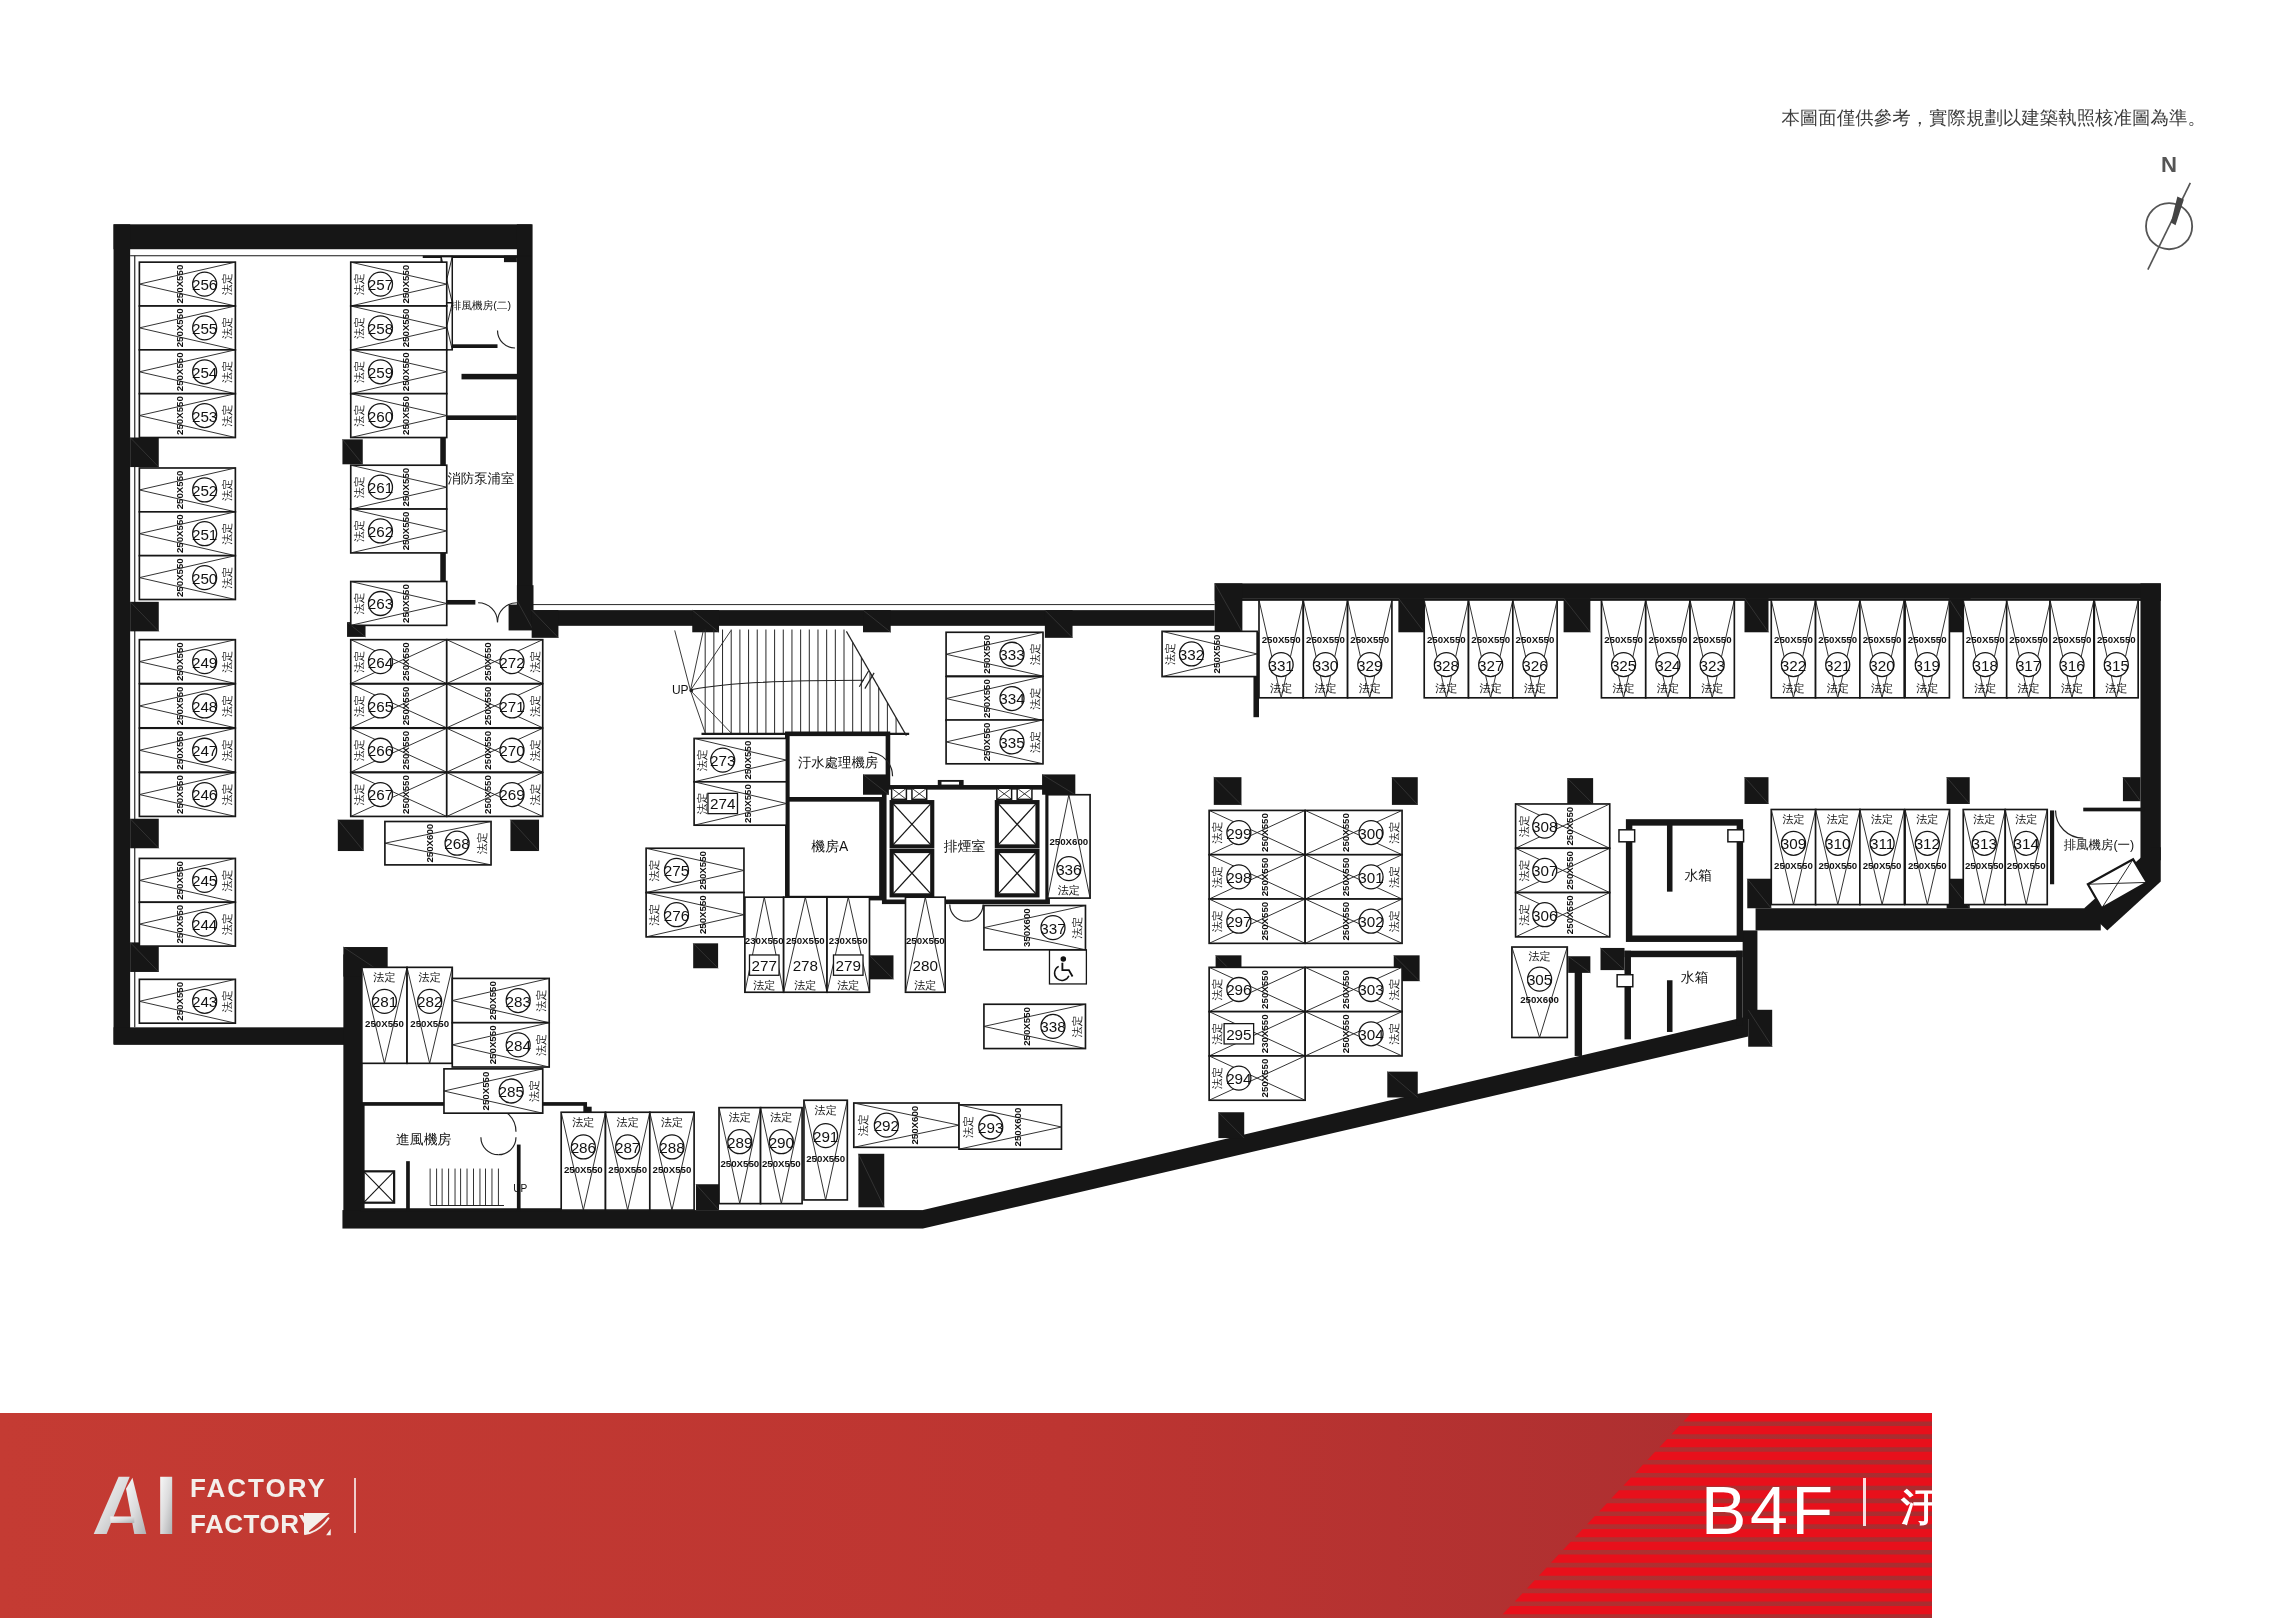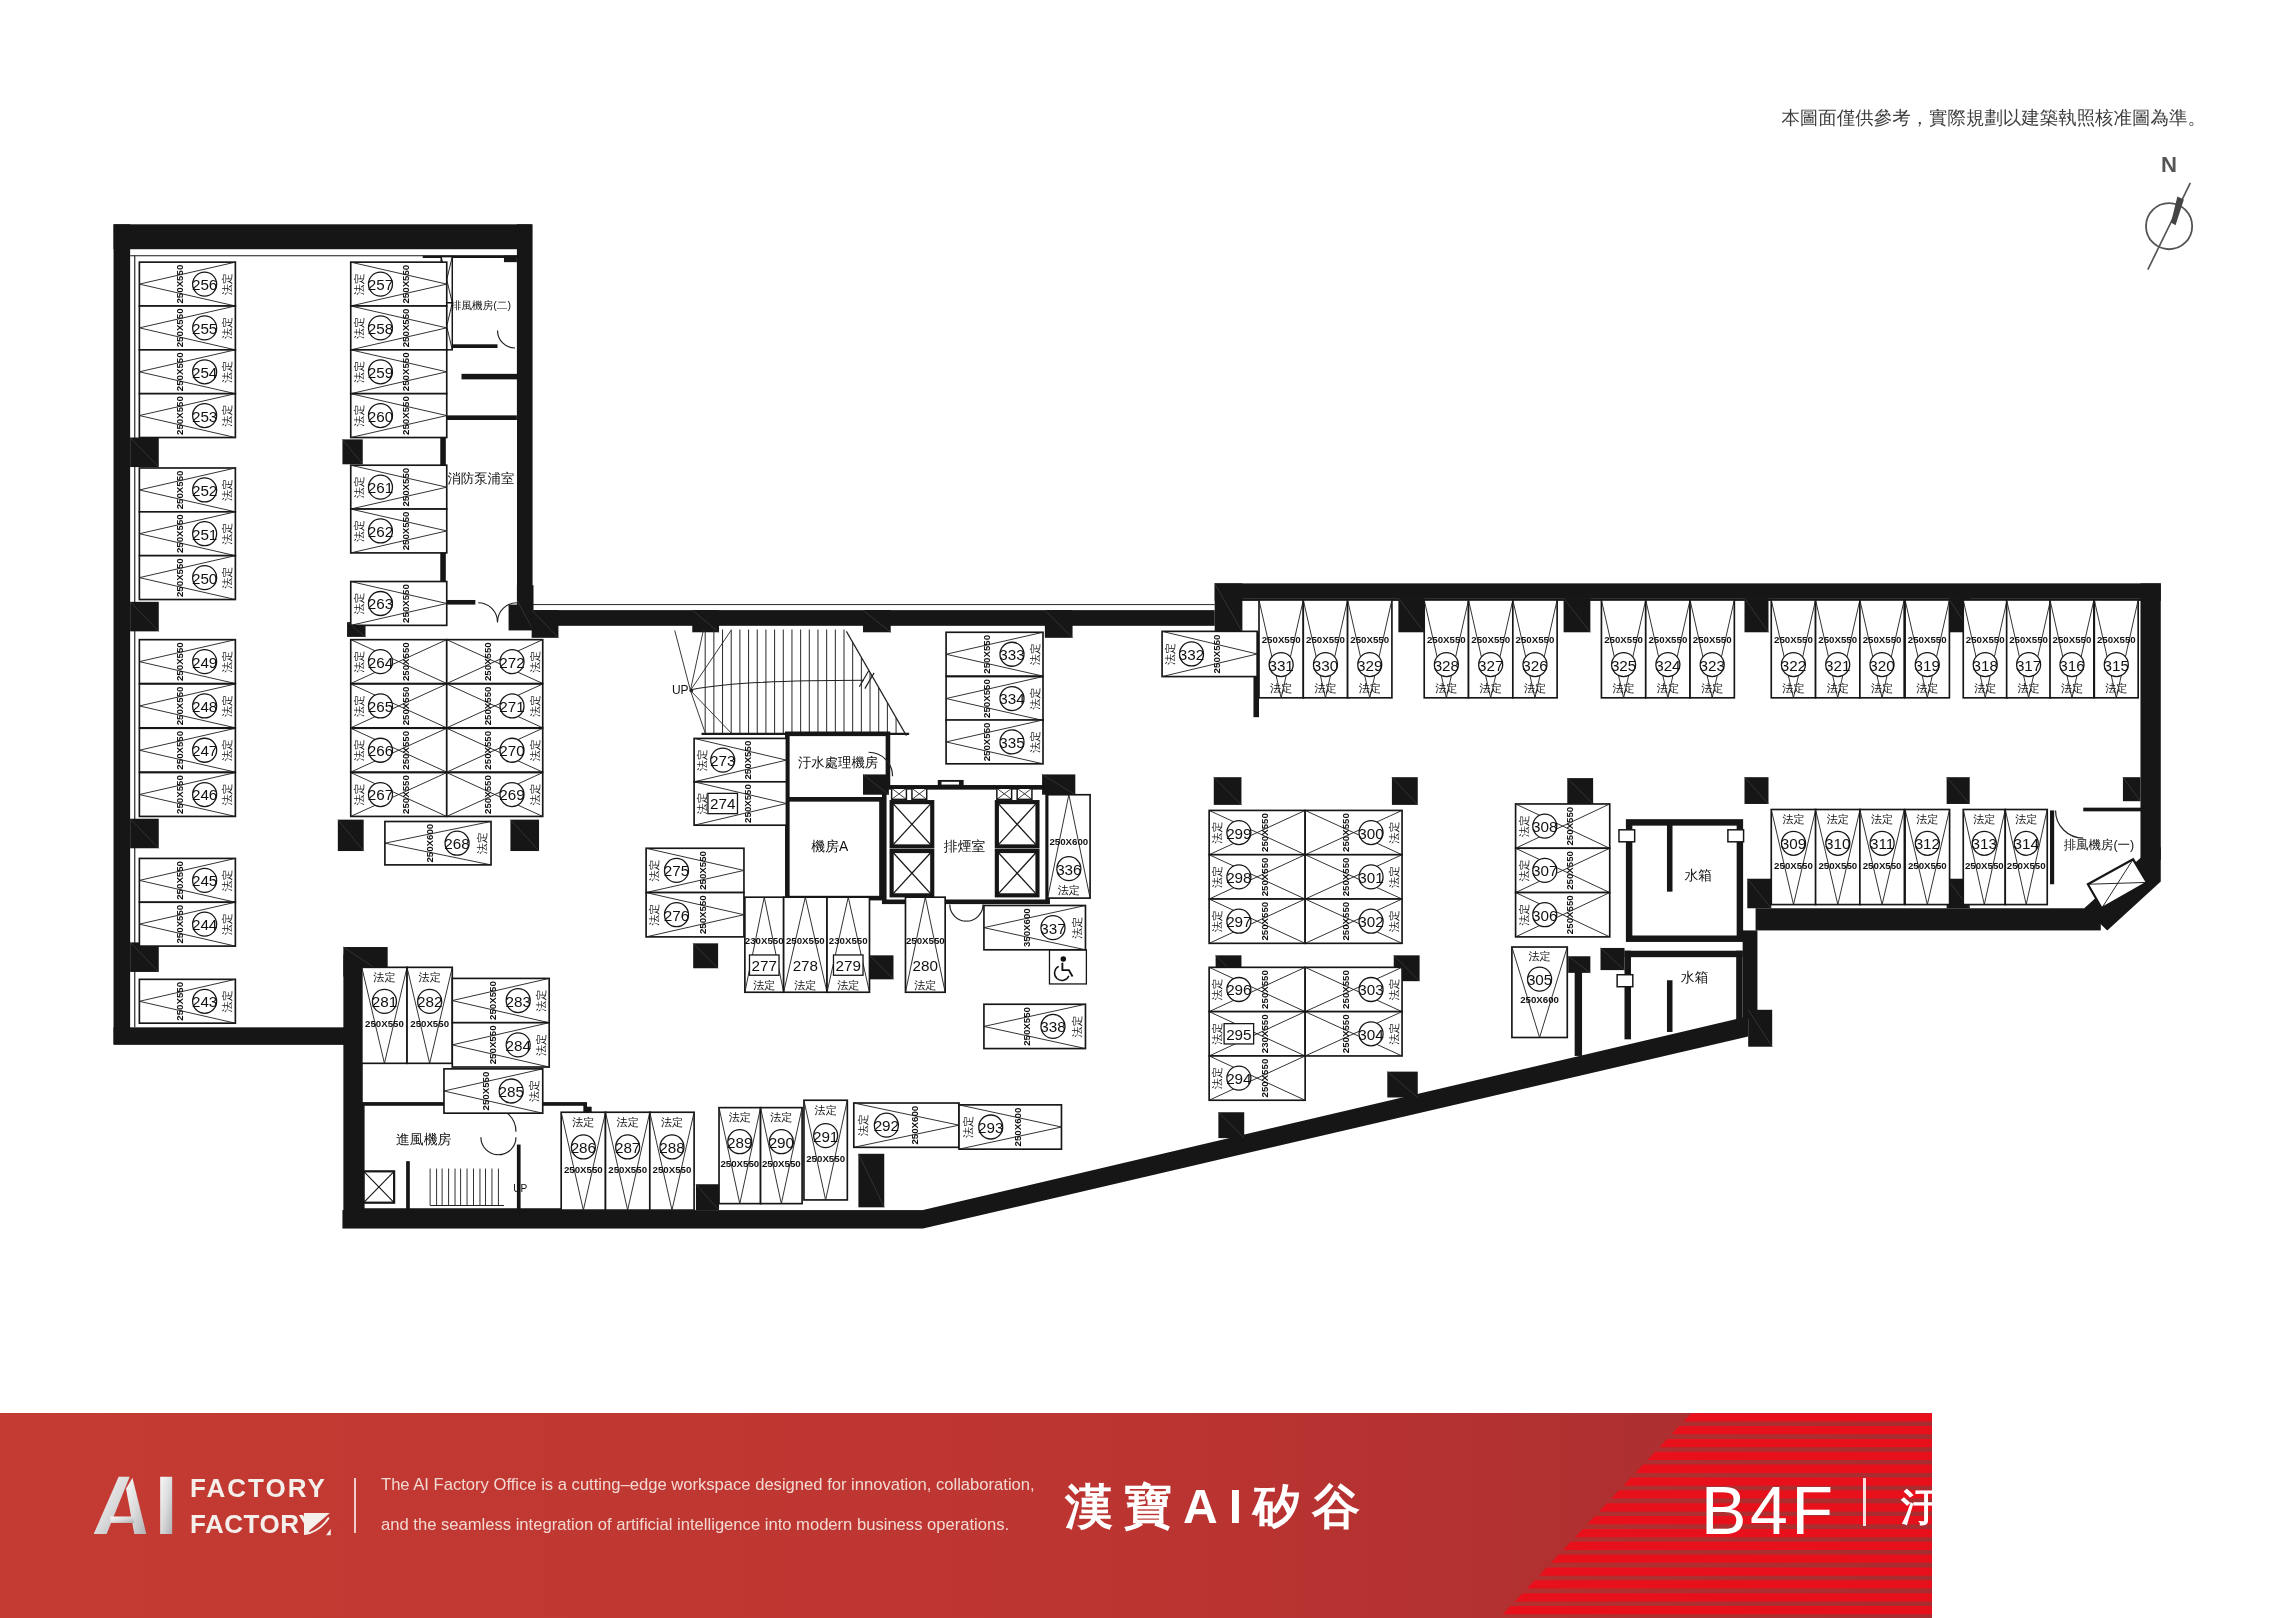--- a/index.html
+++ b/index.html
@@ -1404,23 +1404,21 @@
 <div style="position:absolute;left:190px;top:57px;color:#f4efeb;font-weight:bold;font-size:26px;line-height:36px"><span style="letter-spacing:2px">FACTORY</span><br><span style="letter-spacing:0.5px">FACTORY</span></div>
 
 <svg width="29.5" height="24" viewBox="0 0 32 26" style="position:absolute;left:304px;top:100px">
 <polygon points="0,24 0,0 28,0" fill="#f4efeb"></polygon>
 <path d="M 1 23 Q 17 20 27 5" fill="none" stroke="#f4efeb" stroke-width="2"></path>
 <polygon points="24,24 29,17 29,24 24,24" fill="#f4efeb"></polygon>
 </svg>
 
 <div style="position:absolute;left:354px;top:65px;width:2.3px;height:55px;background:rgba(255,255,255,0.75)"></div>
 
-<div style="position:absolute;left:381px;top:52px;color:#f3d9d3;font-size:16.6px;line-height:40px;white-space:nowrap">The AI Factory Office is a cutting–edge workspace designed for innovation, collaboration,<br>and the seamless integration of artificial intelligence into modern business operations.</div>
-
-<div style="position:absolute;left:1065px;top:62px;color:#fff;font-size:48px;font-weight:bold;letter-spacing:11px;white-space:nowrap">漢寶AI矽谷</div>
+
 
 <div style="position:absolute;left:1701px;top:58px;color:#fff;font-size:68px;font-weight:normal;letter-spacing:3.7px">B4F</div>
 
 <div style="position:absolute;left:1863px;top:65px;width:2.8px;height:48px;background:rgba(255,255,255,0.85)"></div>
 
 <div style="position:absolute;left:1901px;top:69px;color:#fff;font-size:38px;font-weight:bold;letter-spacing:15.7px;white-space:nowrap">汙水處理機房</div>
 </div>
 
 </div>
 

